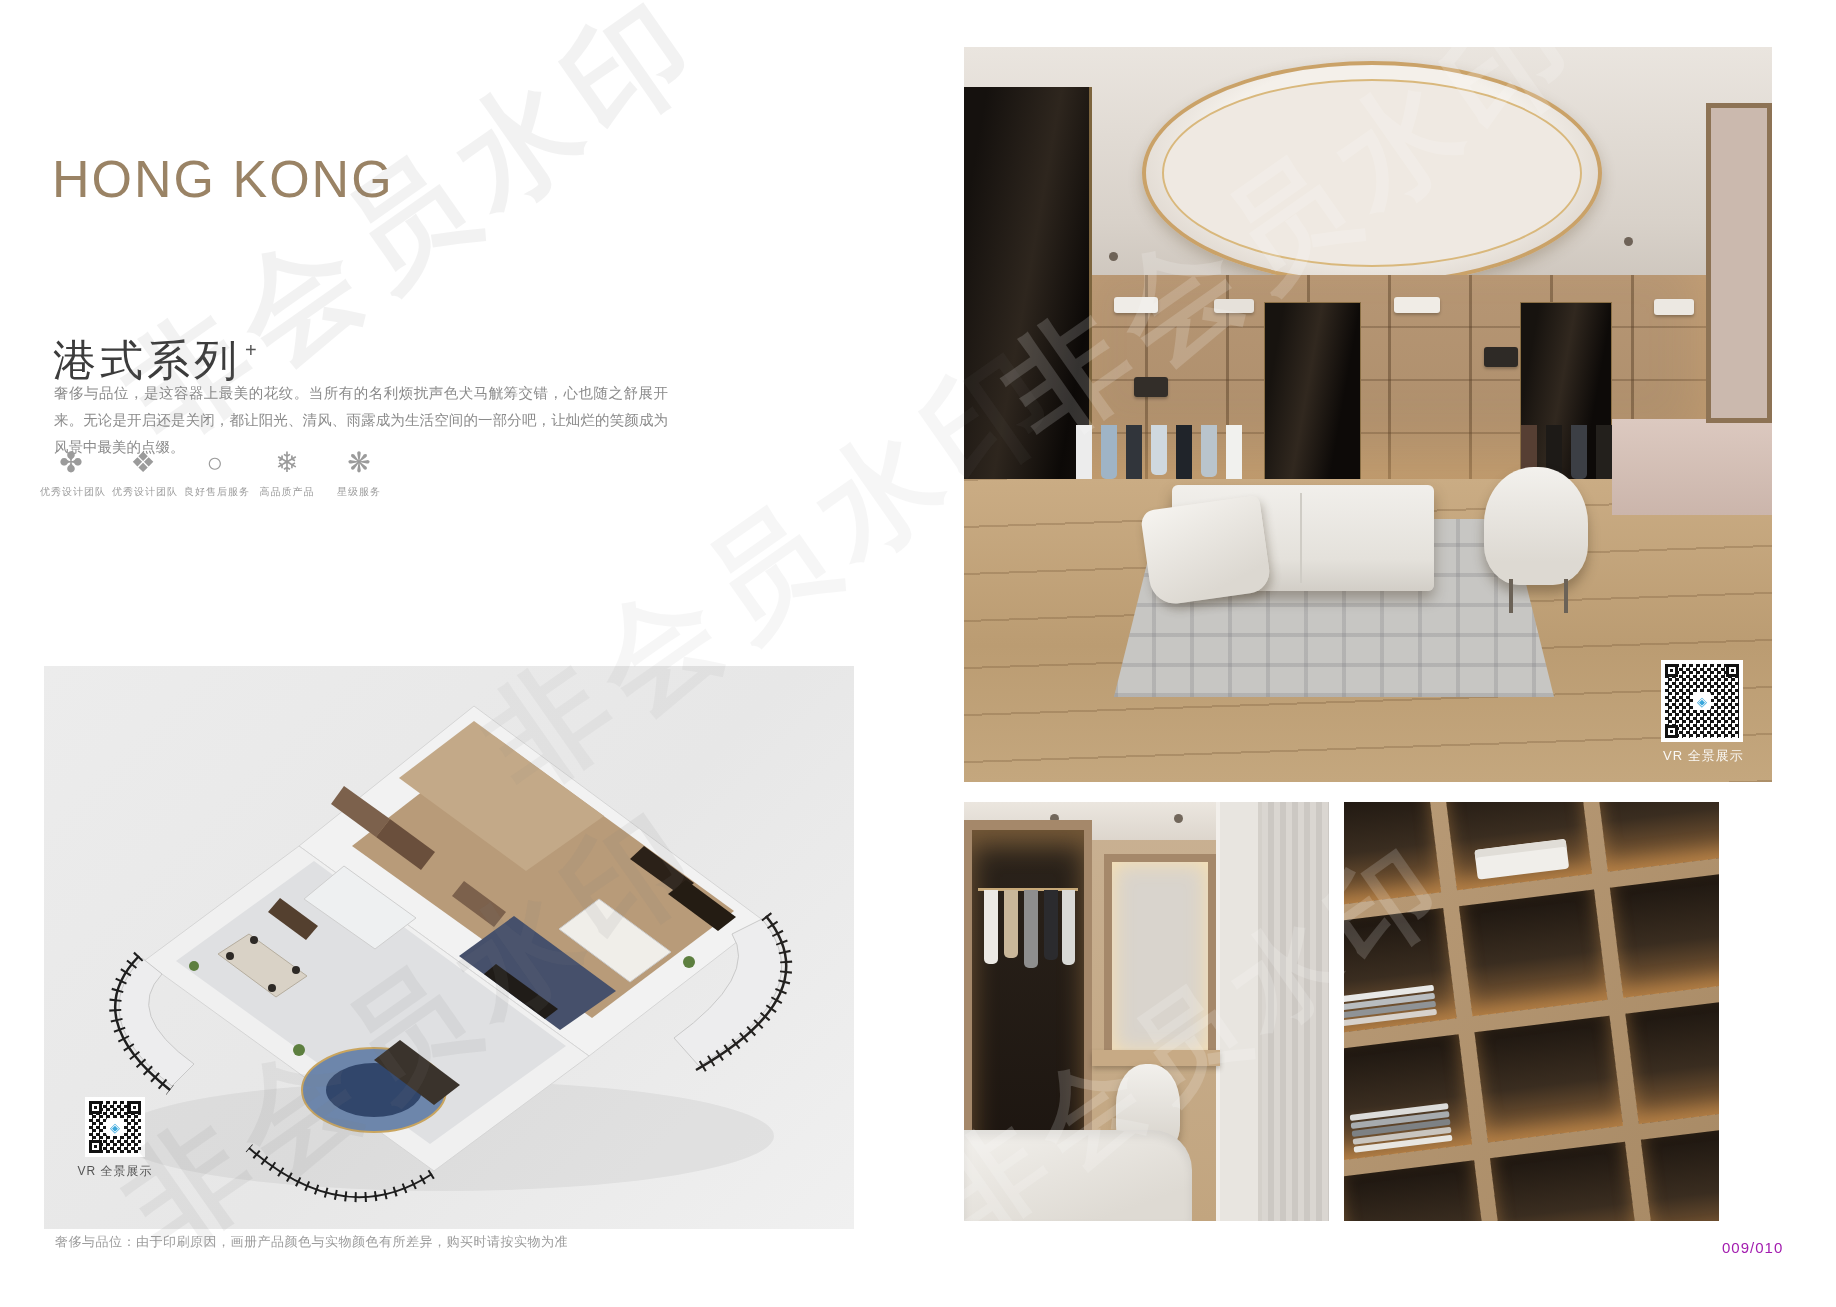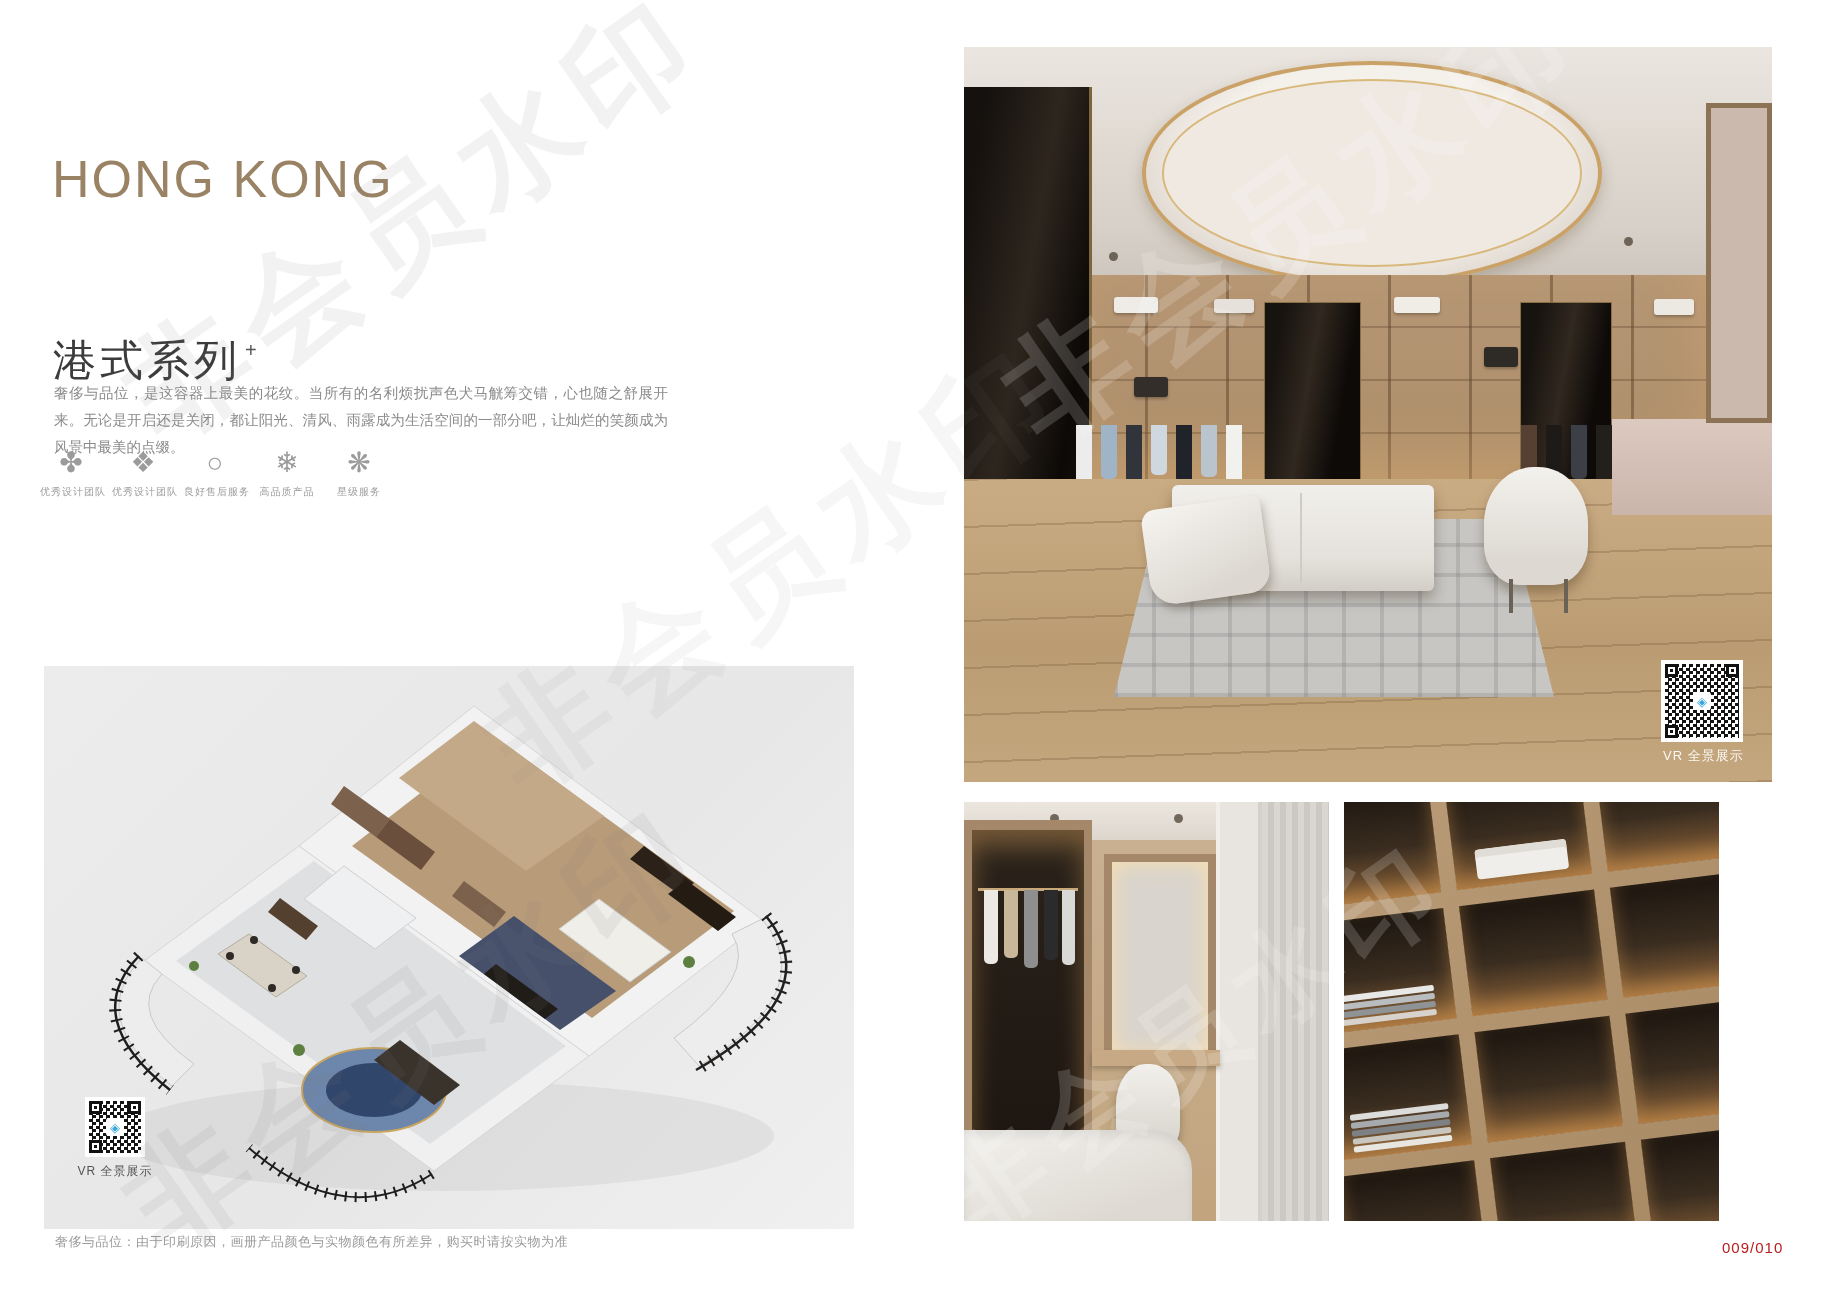--- a/index.html
+++ b/index.html
@@ -119,21 +119,21 @@
   .qr .logo{position:absolute;left:50%;top:50%;transform:translate(-50%,-50%);
        width:18px;height:18px;background:#fff;border-radius:3px;display:flex;
        align-items:center;justify-content:center;color:#3aa7dc;font-size:13px;line-height:13px;}
   .qr-floor{left:41px;top:431px;width:52px;height:52px;}
   .qr-label-floor{left:11px;top:497px;width:120px;text-align:center;font-size:12px;color:#555;letter-spacing:1px;}
   .qr-closet{left:697px;top:613px;width:74px;height:74px;}
   .qr-label-closet{left:699px;top:700px;width:120px;font-size:13px;color:rgba(255,255,255,.92);letter-spacing:1px;}
 
   
   .note{left:55px;top:1233px;font-size:13px;color:#9b9b9b;letter-spacing:.5px;}
-  .pagenum{left:1722px;top:1239px;font-size:15px;color:#b91c1c;letter-spacing:1px;}
+  .pagenum{left:1722px;top:1239px;font-size:15px;color:#a21caf;letter-spacing:1px;}
 
   
   .wm{font-size:120px;letter-spacing:14px;white-space:nowrap;transform:rotate(-35deg);
       transform-origin:left center;pointer-events:none;font-weight:700;}
   .wm-dark{color:rgba(125,125,125,.10);}
   .wm-light{color:rgba(255,255,255,.17);}
   .wm1{left:140px;top:330px;}
   .wm2{left:1020px;top:330px;}
   .wm3{left:140px;top:1140px;}
   .wm4{left:950px;top:1140px;font-size:105px;}

